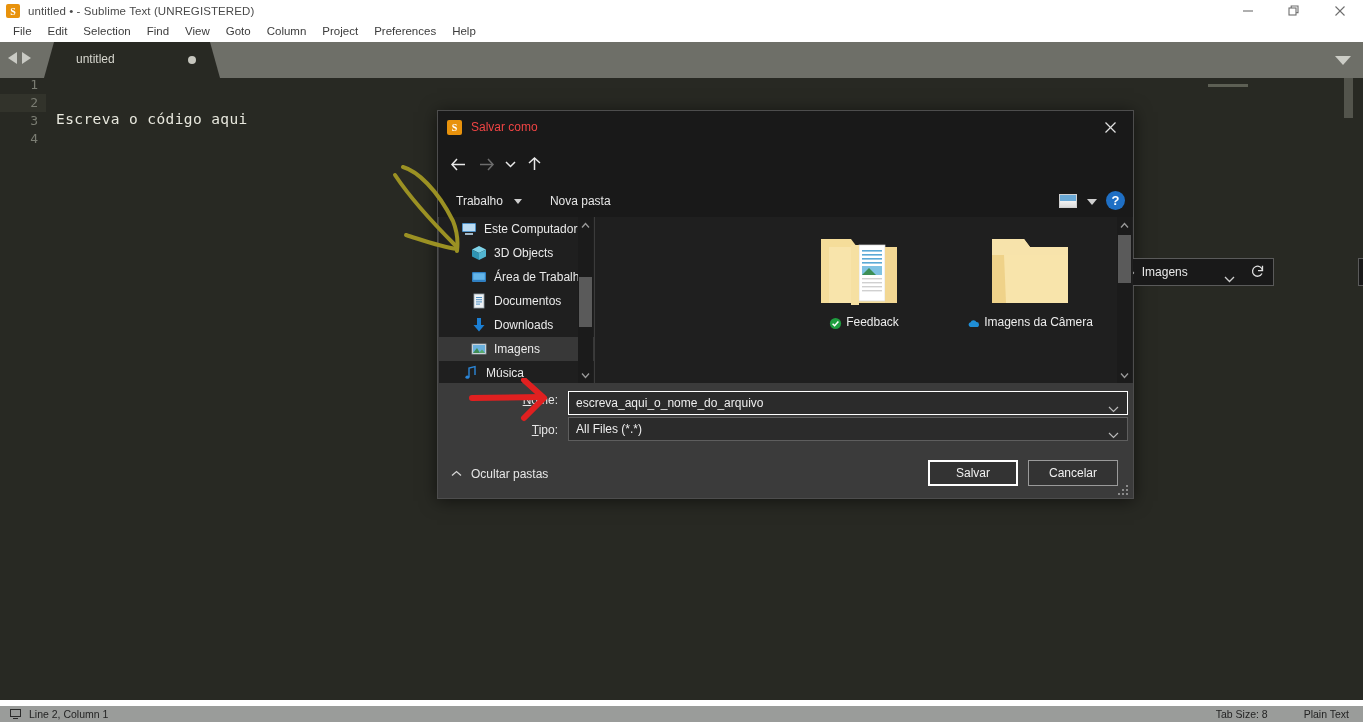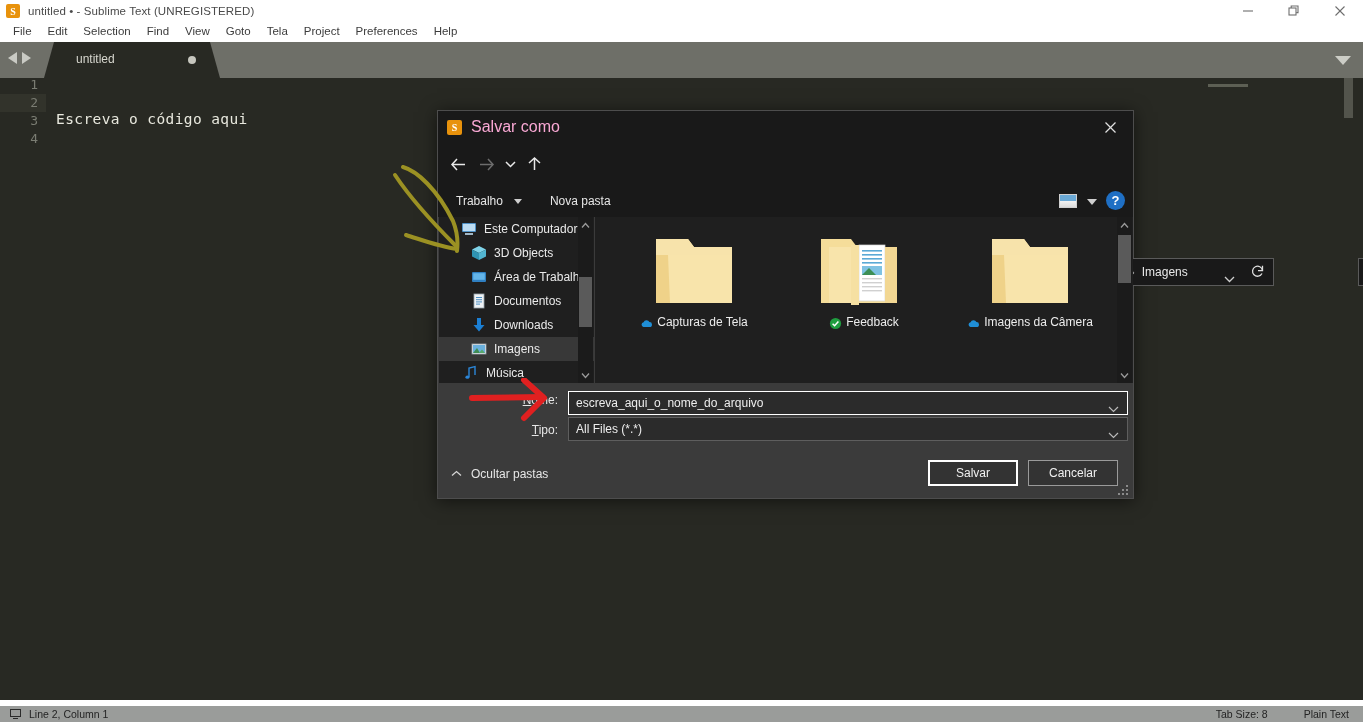--- a/index.html
+++ b/index.html
@@ -121,21 +121,21 @@
   .dlg-title {
     position: absolute; left: 0; top: 0; width: 100%; height: 32px;
     background: #191919; display: flex; align-items: center;
   }
   .dlg-ico {
     width: 15px; height: 15px; margin-left: 9px; margin-right: 9px;
     background: #e8920c; border-radius: 2px; display: flex;
     align-items: center; justify-content: center; font-size: 10px;
     font-weight: bold; color: #fff; font-family: "Liberation Serif", serif;
   }
-  .dlg-title-text { font-size: 16px; color: #f9a8d4; }
+  .dlg-title-text { font-size: 12px; color: #ef4444; }
   .dlg-close {
     position: absolute; right: 0; top: 0; width: 45px; height: 32px;
     display: flex; align-items: center; justify-content: center; color: #e0e0e0;
   }
 
   .dlg-nav {
     position: absolute; left: 0; top: 32px; width: 100%; height: 42px;
     background: #191919; display: flex; align-items: center;
   }
   .navbtn {
@@ -298,21 +298,21 @@
     </div>
   </div>
 
   <div class="st-menubar">
     <div class="menu-item">File</div>
     <div class="menu-item">Edit</div>
     <div class="menu-item">Selection</div>
     <div class="menu-item">Find</div>
     <div class="menu-item">View</div>
     <div class="menu-item">Goto</div>
-    <div class="menu-item">Tela</div>
+    <div class="menu-item">Column</div>
     <div class="menu-item">Project</div>
     <div class="menu-item">Preferences</div>
     <div class="menu-item">Help</div>
   </div>
 
   <div class="st-tabbar">
     <div class="tab-arrows">
       <div class="arrow-l"></div>
       <div class="arrow-r"></div>
     </div>
@@ -511,38 +511,20 @@
       <div class="ts-thumb"></div>
       <div class="ts-dn">
         <svg width="9" height="7" viewBox="0 0 9 7">
             <polyline points="1,1.5 4.5,5.5 8,1.5" fill="none" stroke="currentColor" stroke-width="1.3"></polyline>
           </svg>
       </div>
     </div>
 
     <div class="filelist">
 
-      <div class="fl-item" style="left:24px; top:12px">
-        <div class="fl-icon-wrap">
-          <svg width="92" height="78" viewBox="0 0 92 78">
-            <path d="M8 6 L40 6 L46 14 L84 14 L84 70 L8 70 Z" fill="#f5dd9a"></path>
-            <path d="M8 6 L40 6 L46 14 L84 14 L84 22 L8 22 Z" fill="#f7e3ab"></path>
-            <path d="M20 22 L84 22 L84 70 L20 70 Z" fill="#f8e4ab"></path>
-            <path d="M20 22 L22 70 L8 70 L8 22 Z" fill="#efd289"></path>
-          </svg>
-        </div>
-        <div class="fl-label-row">
-          <span class="badge-cloud">
-            <svg width="13" height="13" viewBox="0 0 13 13">
-              <path d="M3.4 10 A2.4 2.4 0 0 1 3.6 5.3 A3.1 3.1 0 0 1 9.4 5 A2.5 2.5 0 0 1 9.6 10 Z" fill="#1f8ed6"></path>
-            </svg>
-          </span>
-          <span class="fl-label">Capturas de Tela</span>
-        </div>
-      </div>
 
       <div class="fl-item" style="left:194px; top:12px">
         <div class="fl-icon-wrap">
           <svg width="98" height="78" viewBox="0 0 98 78">
             <path d="M6 6 L36 6 L42 14 L78 14 L78 70 L6 70 Z" fill="#f5dd9a"></path>
             <rect x="44" y="12" width="26" height="56" fill="#ffffff" stroke="#d8d8d8" stroke-width="0.7"></rect>
             <rect x="47" y="17" width="20" height="1.6" fill="#5aa9d6"></rect>
             <rect x="47" y="21" width="20" height="1.6" fill="#5aa9d6"></rect>
             <rect x="47" y="25" width="20" height="1.6" fill="#5aa9d6"></rect>
             <rect x="47" y="29" width="20" height="1.6" fill="#5aa9d6"></rect>

